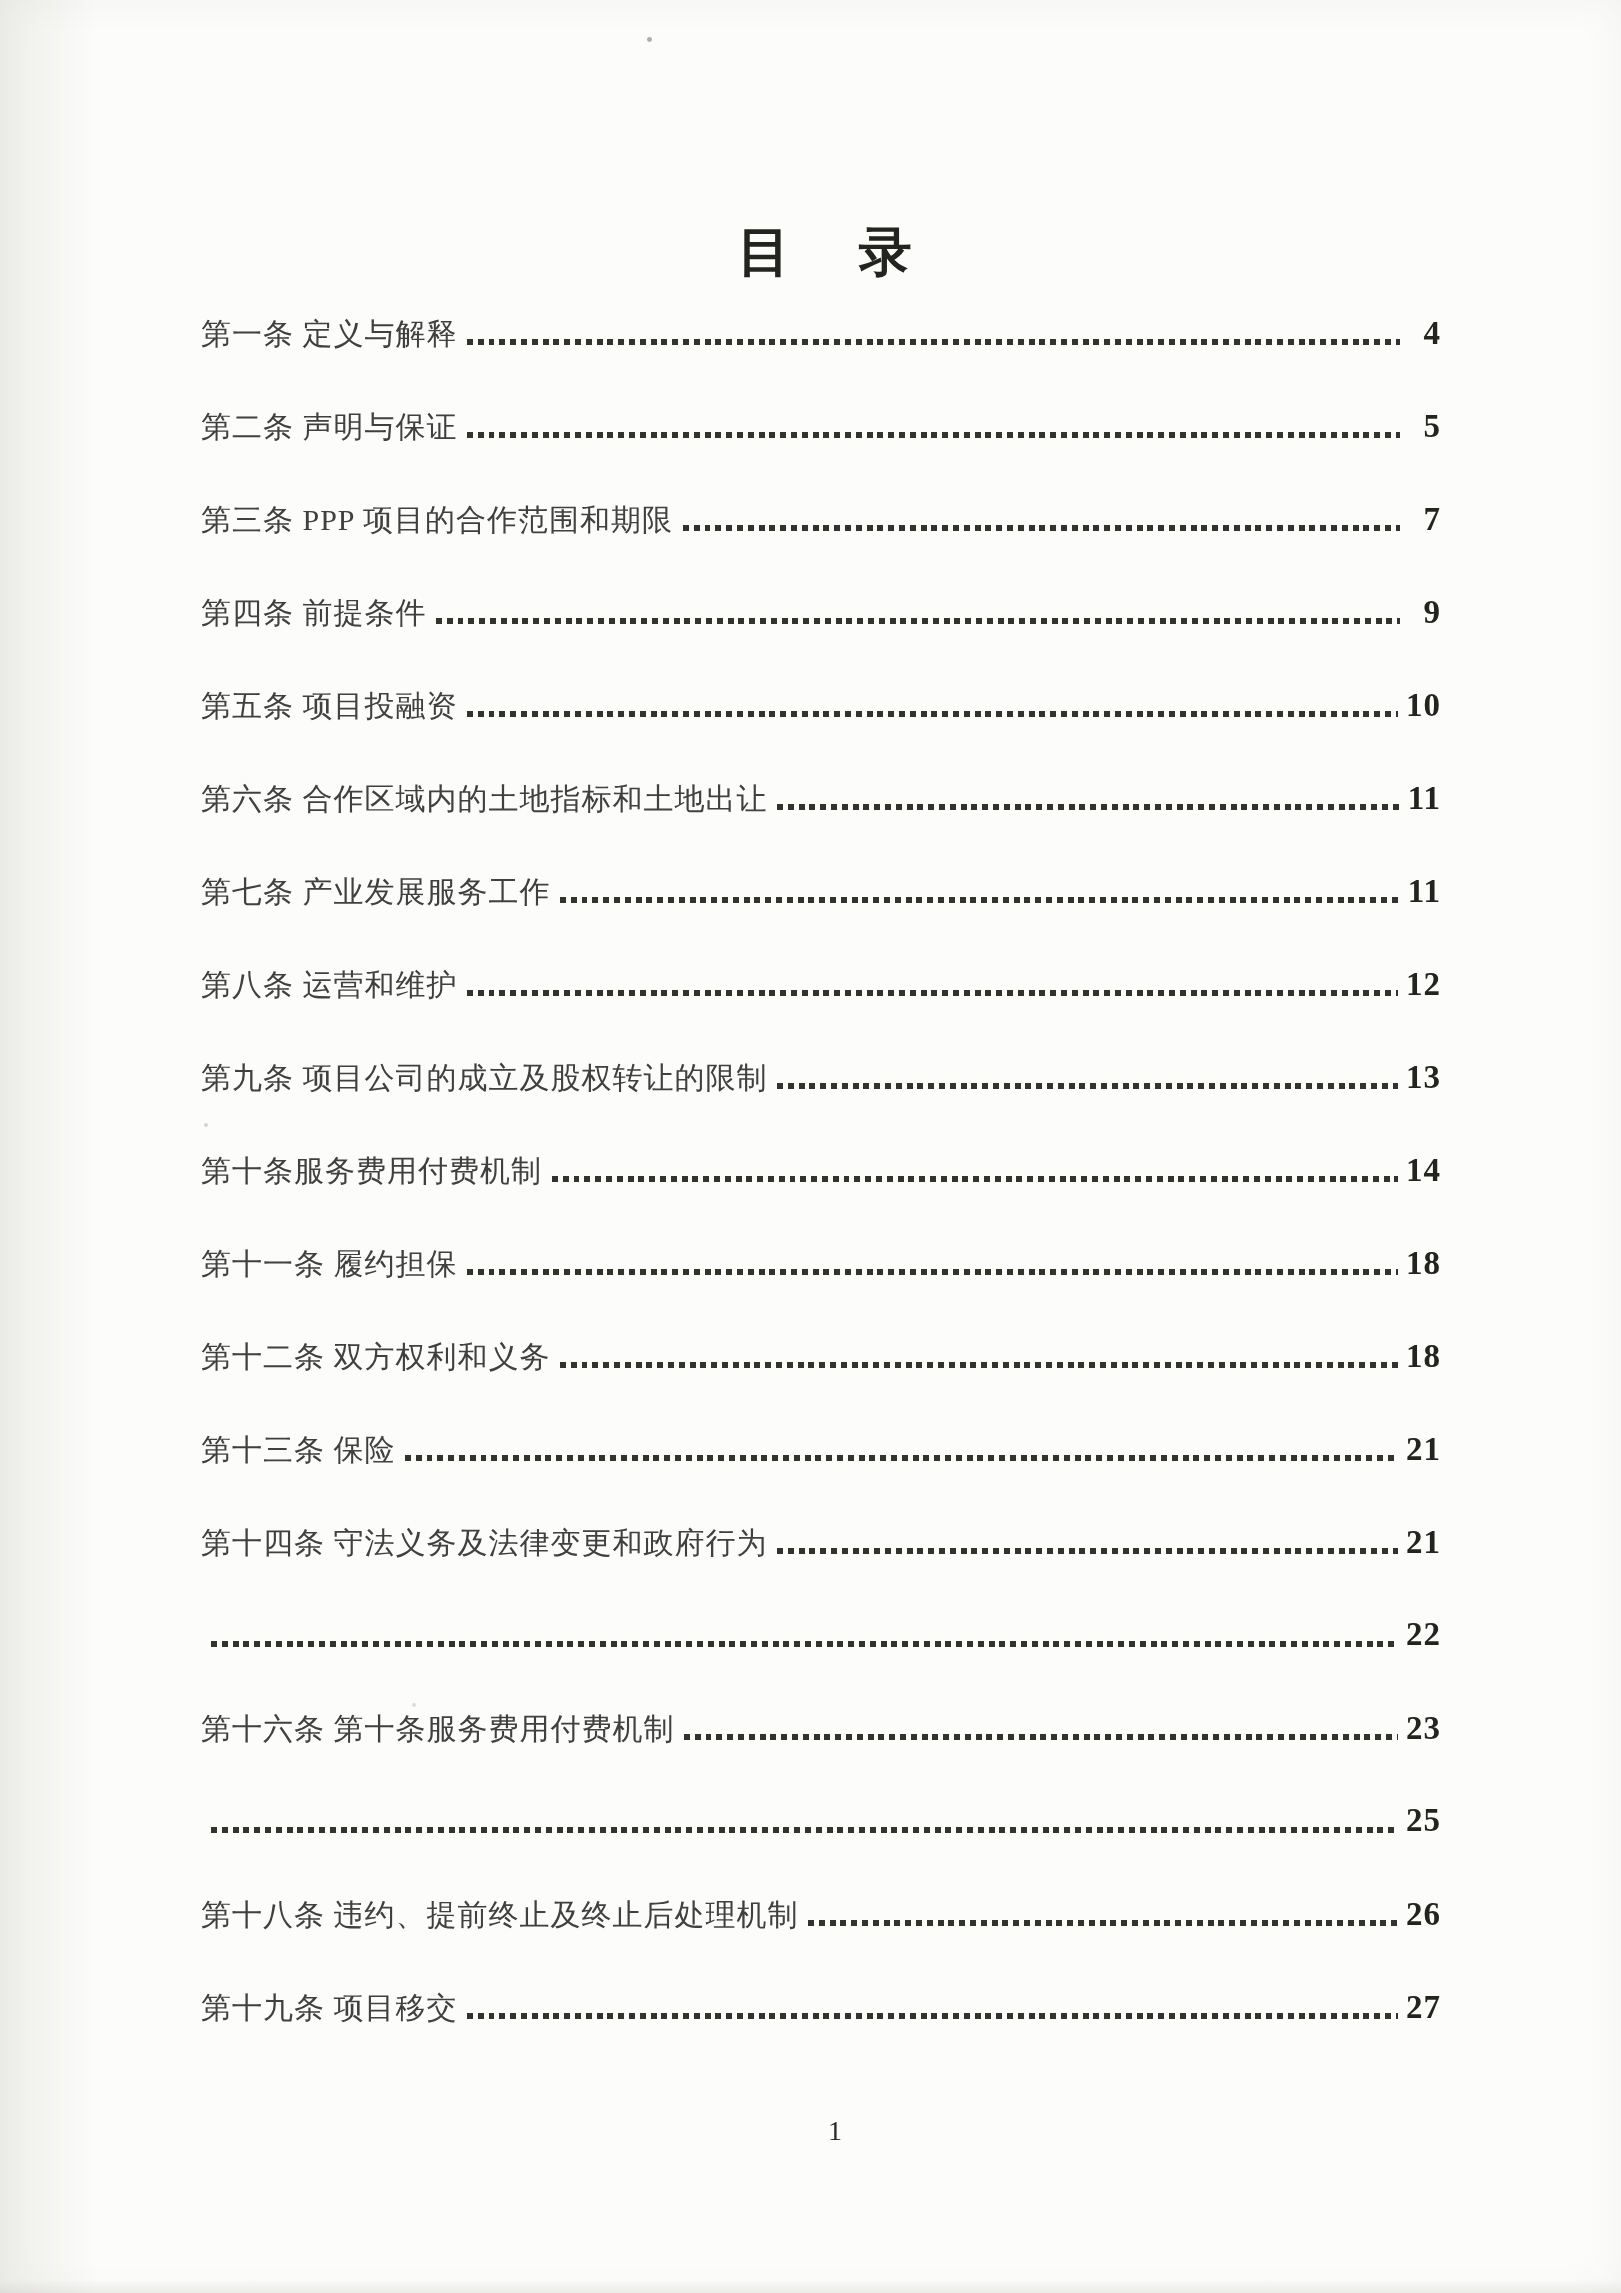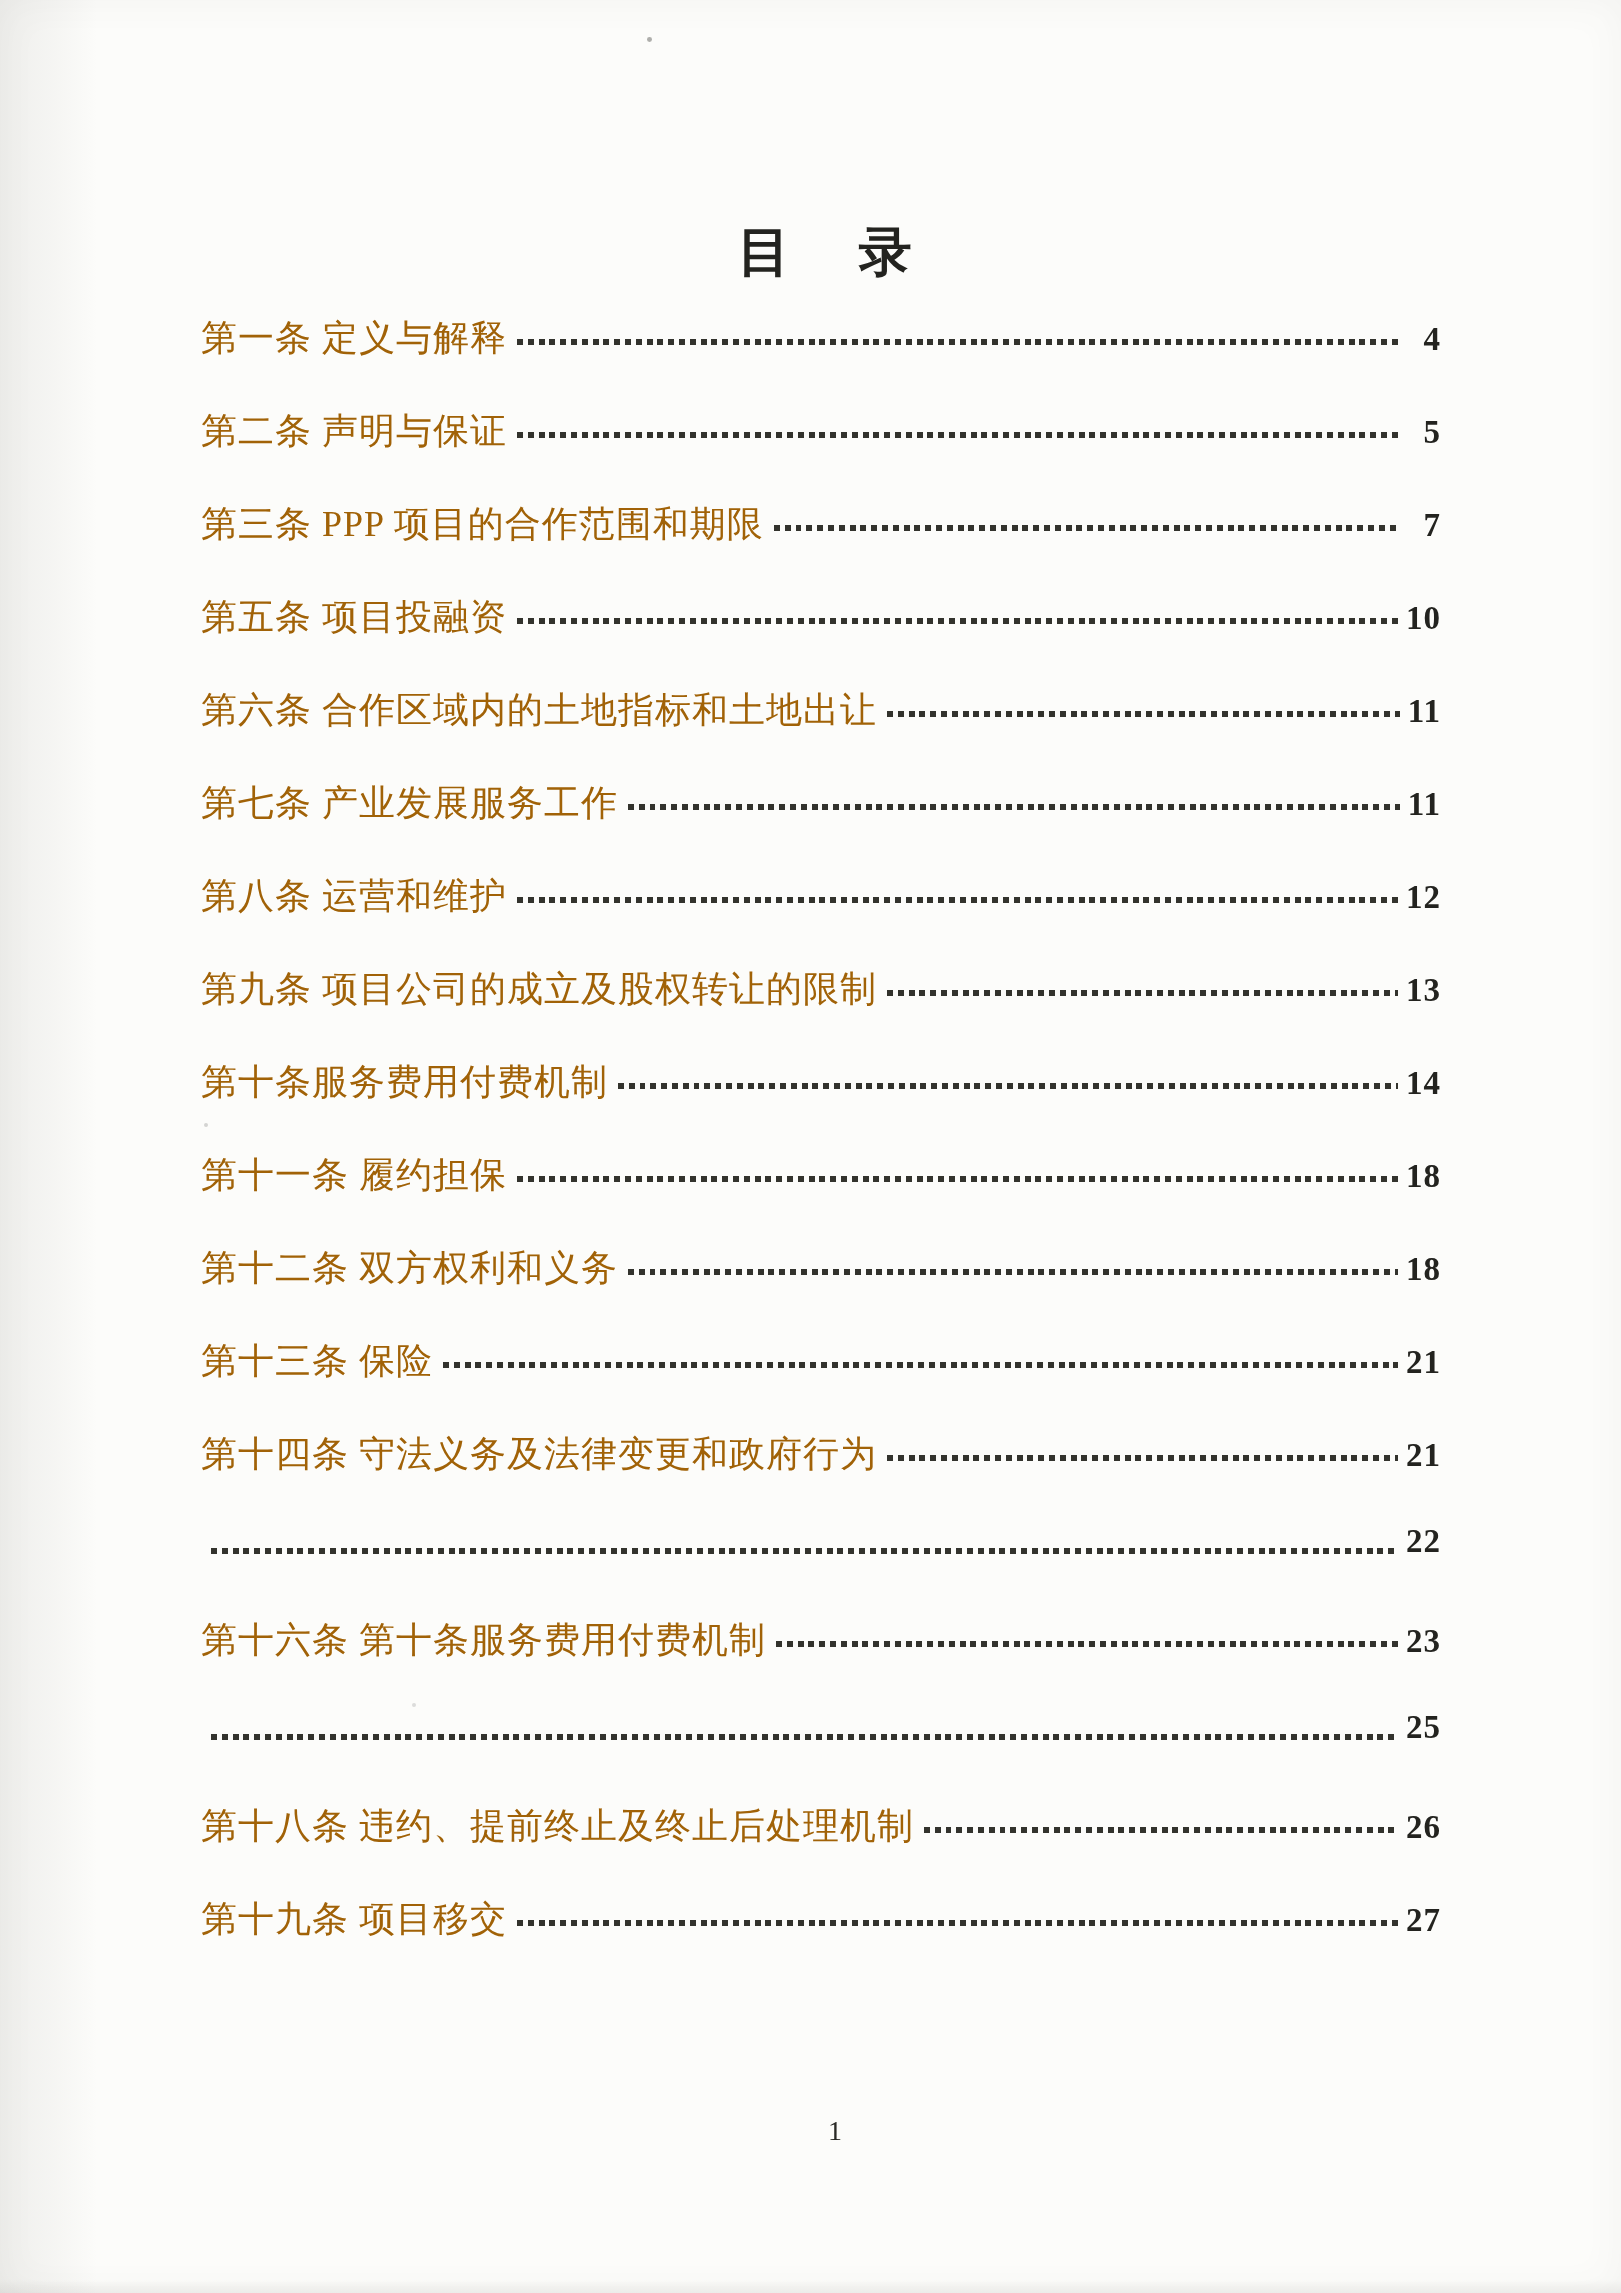--- a/index.html
+++ b/index.html
@@ -63,23 +63,23 @@
     margin: 31px 180px 0 201px;  
   }
   .toc-row {
     display: flex;
     align-items: baseline;
     height: 37px;
     margin-bottom: 56px;         
     white-space: nowrap;
   }
   .toc-label {
-    font-size: 36px;
+    font-size: 30px;
     letter-spacing: 1px;
-    color: #a16207;
+    color: #404040;
   }
   .toc-dots {
     flex: 1;
     height: 5.9px;
     align-self: flex-end;
     margin: 0 7.8px 5.9px 9.8px;
     background-image: repeating-linear-gradient(
       to right, #33332d 0 5.9px, transparent 5.9px 10.8px);
   }
   .toc-page {
@@ -125,20 +125,25 @@
     <span class="toc-dots"></span>
     <span class="toc-page">5</span>
   </div>
 
   <div class="toc-row">
     <span class="toc-label">第三条 PPP 项目的合作范围和期限</span>
     <span class="toc-dots"></span>
     <span class="toc-page">7</span>
   </div>
 
+  <div class="toc-row">
+    <span class="toc-label">第四条 前提条件</span>
+    <span class="toc-dots"></span>
+    <span class="toc-page">9</span>
+  </div>
 
   <div class="toc-row">
     <span class="toc-label">第五条 项目投融资</span>
     <span class="toc-dots"></span>
     <span class="toc-page">10</span>
   </div>
 
   <div class="toc-row">
     <span class="toc-label">第六条 合作区域内的土地指标和土地出让</span>
     <span class="toc-dots"></span>

